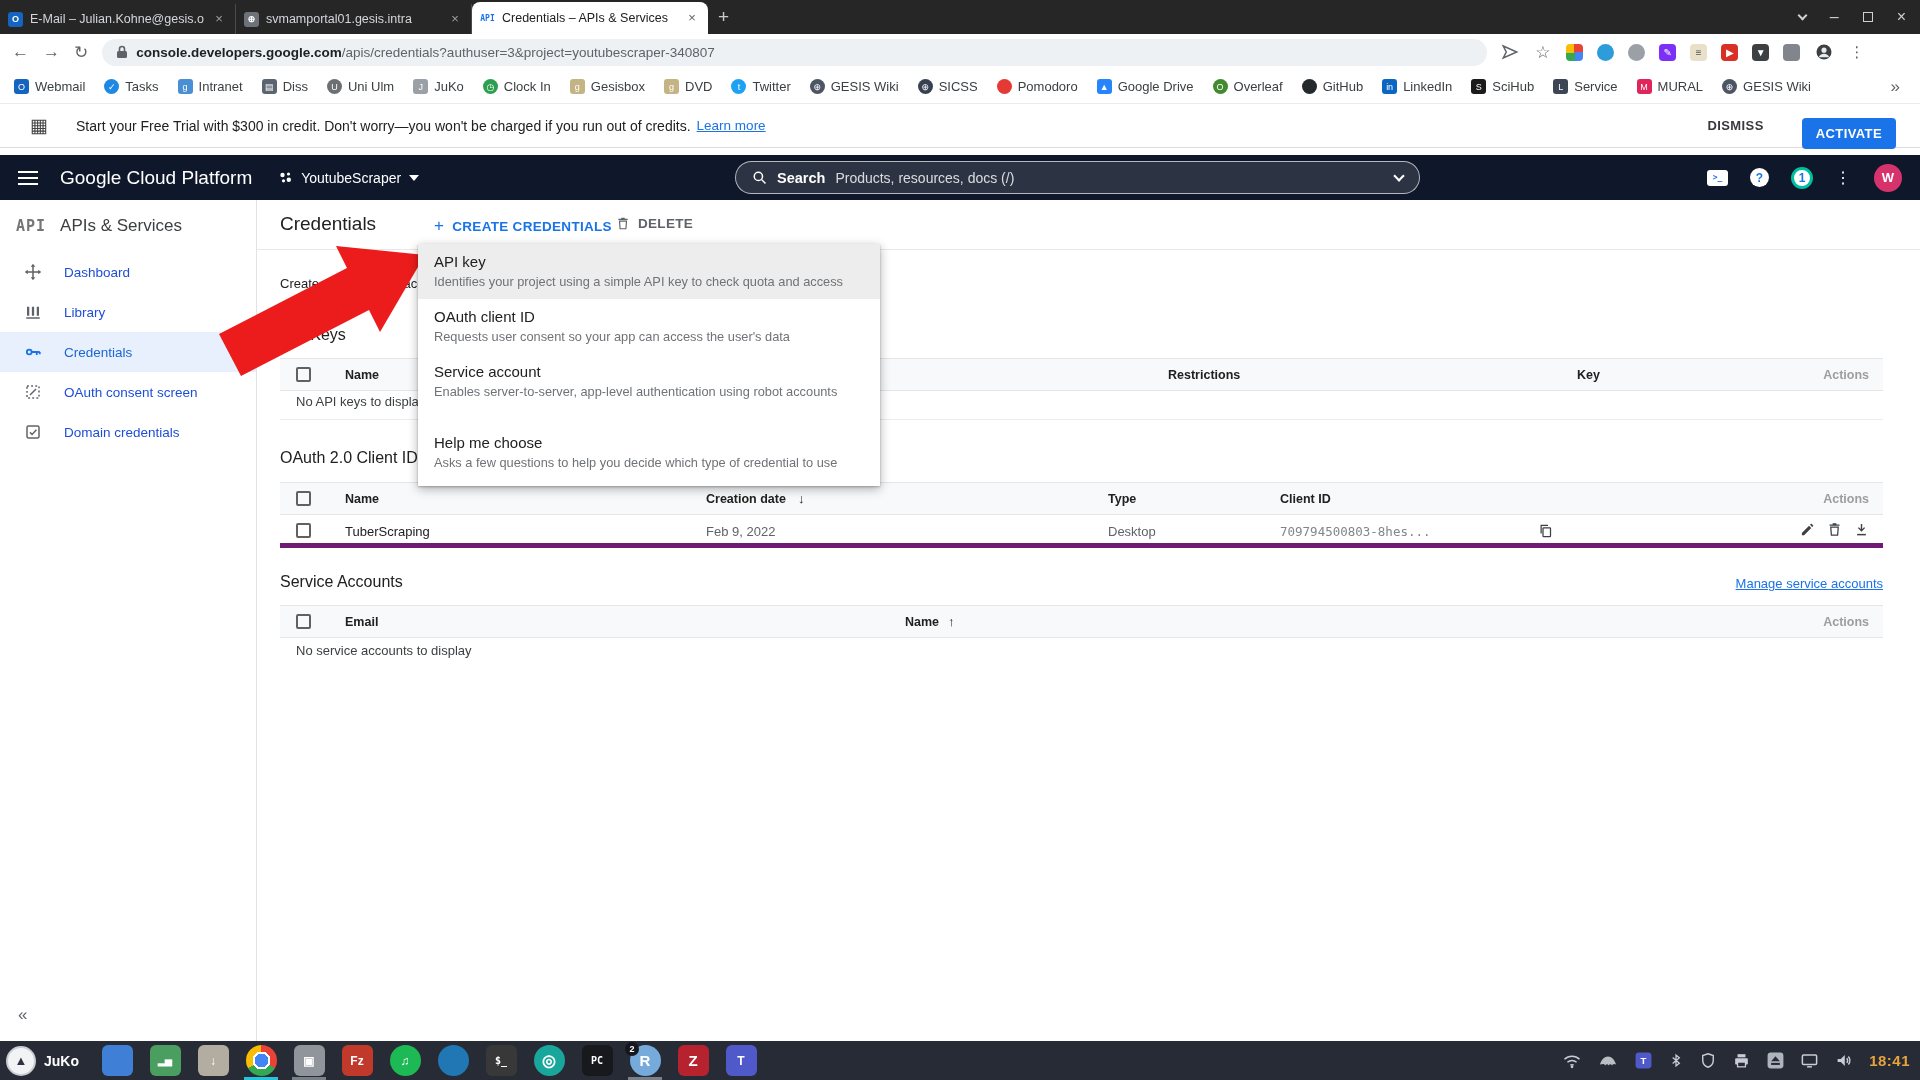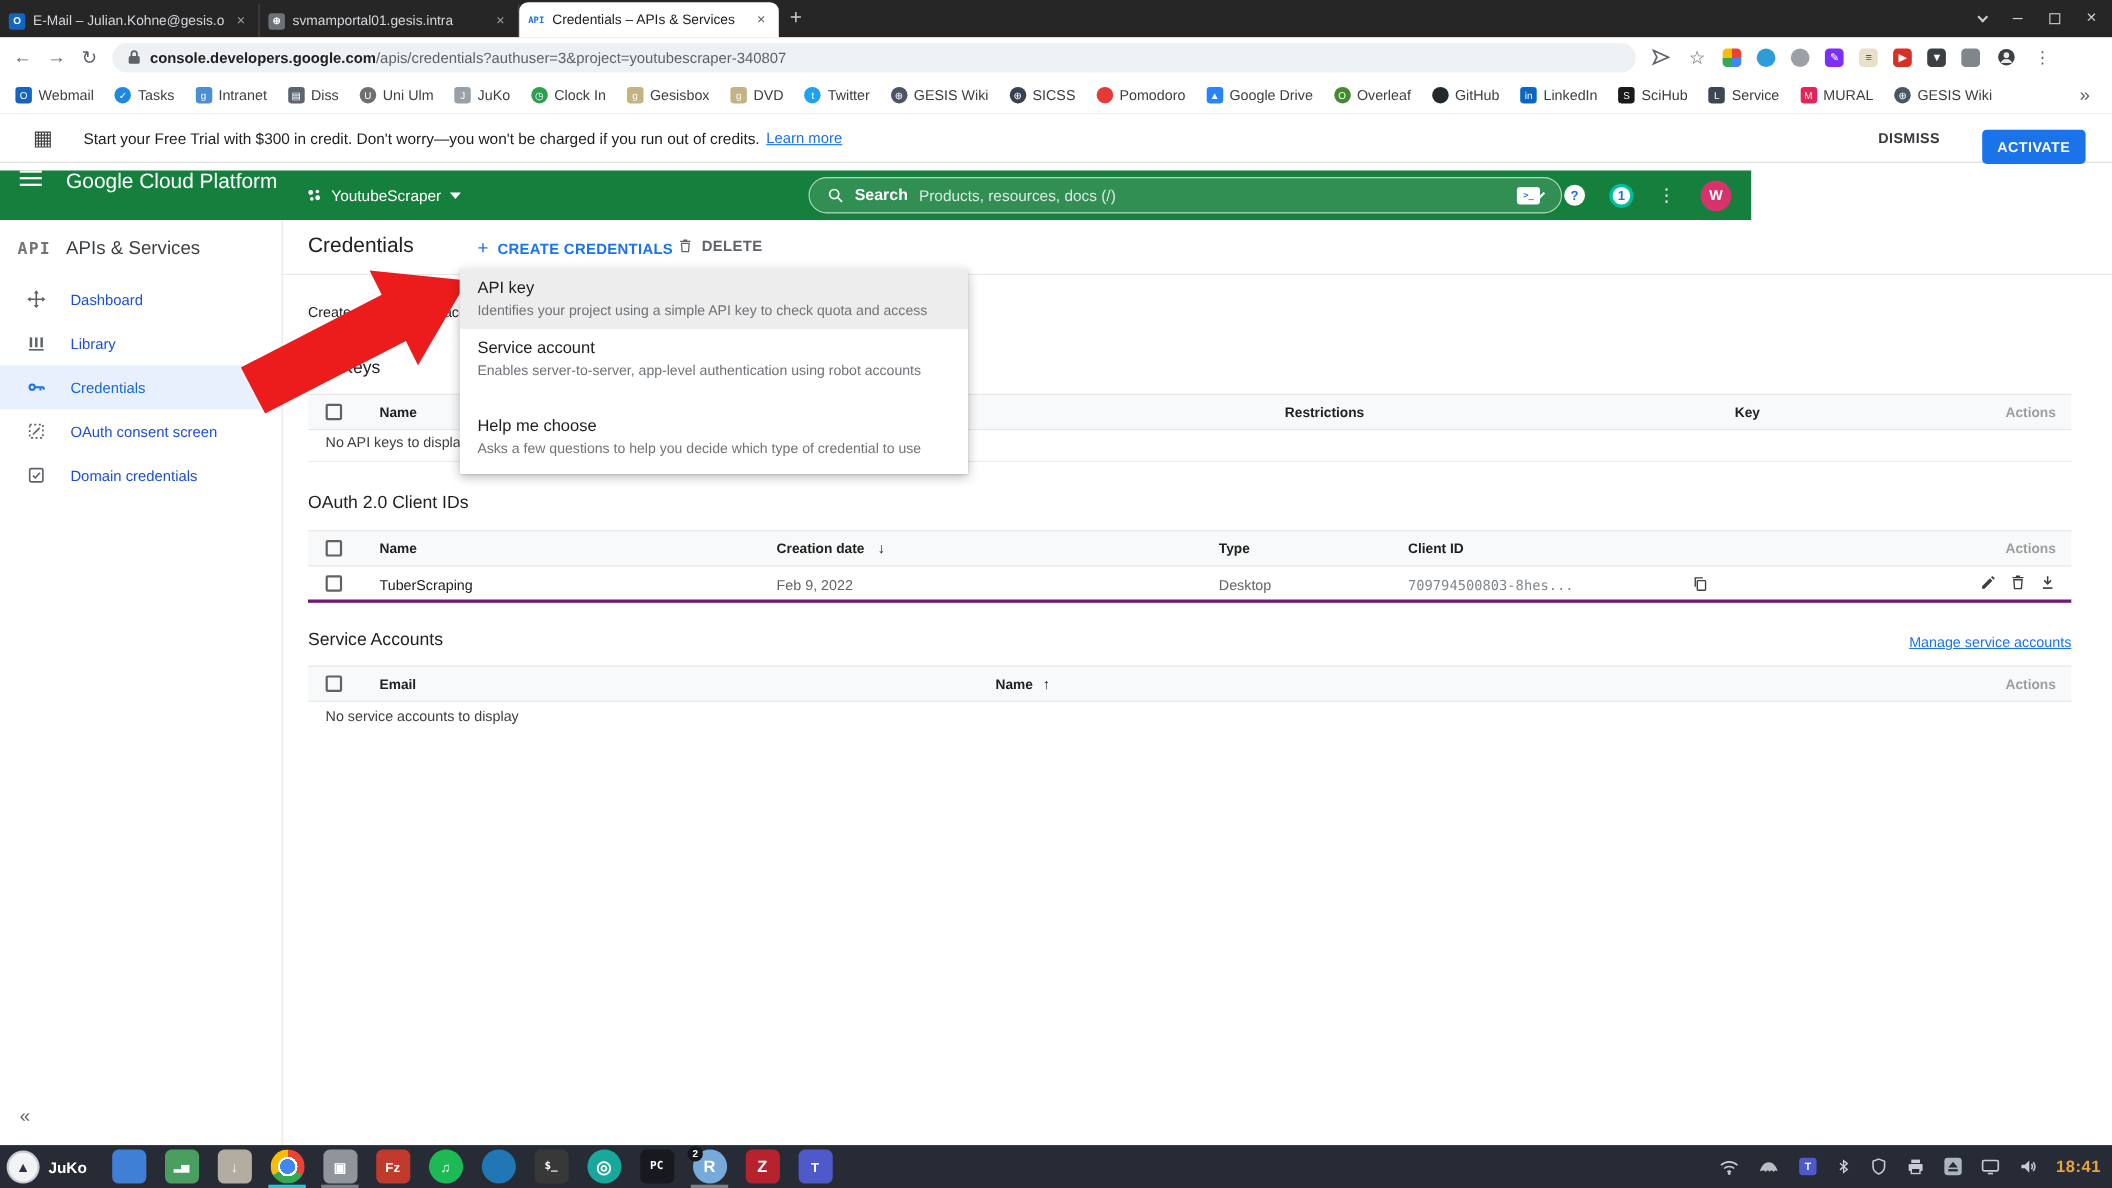--- a/index.html
+++ b/index.html
@@ -34,21 +34,21 @@
   .bm.rnd .bmico{border-radius:50%}
   .bmmore{margin-left:auto;color:#5f6368;font-size:17px;padding-right:6px}
   
   .banner{position:absolute;left:0;top:104px;width:1920px;height:44px;background:#fff;border-bottom:1px solid #dcdcdc;display:flex;align-items:center}
   .bannergrid{margin-left:30px;font-size:19px;color:#424242}
   .bannertxt{margin-left:28px;font-size:14px;color:#202124}
   .blink{color:#1a73e8;text-decoration:underline;margin-left:6px;font-size:13.5px}
   .dismiss{margin-left:auto;font-size:13px;font-weight:bold;color:#37393d;letter-spacing:.4px}
   .activate{margin:16px 24px 0 38px;background:#1a73e8;color:#fff;font-size:13px;font-weight:bold;letter-spacing:.4px;padding:8px 14px;border-radius:4px;border:none}
   
-  .gcphead{position:absolute;left:0;top:155px;width:1592px;height:45px;background:#15803d;display:flex;color:#fff}
+  .gcphead{position:absolute;left:0;top:155px;width:1920px;height:45px;background:#0f172a;display:flex;align-items:center;color:#fff}
   .burger{width:20px;margin-left:18px;display:flex;flex-direction:column;gap:4px}
   .burger i{height:2px;background:#fff;display:block}
   .gcptitle{font-size:19px;margin-left:22px;font-weight:normal;white-space:nowrap}
   .projsel{display:flex;align-items:center;gap:8px;margin-left:26px;font-size:14px}
   .wchev{width:0;height:0;border-left:5px solid transparent;border-right:5px solid transparent;border-top:6px solid #fff}
   .searchbar{position:absolute;left:735px;top:6px;width:685px;height:33px;border:1px solid rgba(255,255,255,.65);background:rgba(255,255,255,.12);border-radius:17px;display:flex;align-items:center;padding:0 16px;gap:10px}
   .slabel{font-size:14.5px;font-weight:bold}
   .shint{font-size:14px;color:rgba(255,255,255,.82)}
   .sbchev{margin-left:auto;width:8px;height:8px;border-right:2px solid #fff;border-bottom:2px solid #fff;transform:rotate(45deg);margin-top:-4px}
   .hdicons{position:absolute;right:18px;top:0;height:45px;display:flex;align-items:center;gap:22px}
@@ -68,21 +68,21 @@
   .collapse{position:absolute;left:18px;bottom:16px;font-size:17px;color:#5f6368}
   
   .pgtitle{position:absolute;left:280px;top:213px;font-size:19px;color:#212121}
   .createbtn{position:absolute;left:434px;top:216px;display:flex;align-items:center;gap:8px;color:#1a73e8;font-size:13.5px;font-weight:bold;letter-spacing:.3px}
   .plus{font-size:17px;font-weight:normal}
   .delbtn{position:absolute;left:616px;top:216px;display:flex;align-items:center;gap:8px;color:#5f6368;font-size:13.5px;font-weight:bold;letter-spacing:.3px}
   .tbline{position:absolute;left:257px;top:249px;width:1663px;height:1px;background:#e8e8e8}
   .intro{position:absolute;left:280px;top:276px;font-size:13px;color:#202124}
   .sech{position:absolute;font-size:16px;color:#212121}
   .thead{position:absolute;left:280px;width:1603px;height:33px;background:#f8f9fa;border-top:1px solid #e5e5e5;border-bottom:1px solid #e5e5e5}
-  .trow{position:absolute;left:280px;width:1603px;height:33px;border-bottom:3px solid #701a75}
+  .trow{position:absolute;left:280px;width:1603px;height:33px;border-bottom:5px solid #701a75}
   .cb{position:absolute;left:16px;top:8px;width:15px;height:15px;border:2px solid #616161;border-radius:2px}
   .hcell{position:absolute;top:9px;font-size:12.5px;font-weight:bold;color:#212121;white-space:nowrap}
   .hcell.gray{color:#9e9e9e}
   .ccell{position:absolute;top:9px;font-size:13px;color:#202124;white-space:nowrap}
   .ccell.gray{color:#5f6368}
   .mono{font-family:"DejaVu Sans Mono",monospace;font-size:12.5px;color:#80868b}
   .emptytxt{position:absolute;font-size:13px;color:#3c4043}
   .mlink{position:absolute;font-size:13px;color:#1a73e8;text-decoration:underline}
   .sortar{font-weight:bold;font-size:13px;color:#202124}
   .rowicons{position:absolute;right:14px;top:7px;display:flex;gap:12px}
@@ -424,20 +424,24 @@
 <svg class="redarrow" width="240" height="160" viewBox="0 0 240 160">
   <polygon points="19,104 147,38 136,16 225,25 180,102 169,80 41,146" fill="#ec1c1c"></polygon>
 </svg>
 
 <div class="ddmenu">
   <div class="dditem hov">
     <div class="ddt">API key</div>
     <div class="ddd">Identifies your project using a simple API key to check quota and access</div>
   </div>
   <div class="dditem">
+    <div class="ddt">OAuth client ID</div>
+    <div class="ddd">Requests user consent so your app can access the user's data</div>
+  </div>
+  <div class="dditem">
     <div class="ddt">Service account</div>
     <div class="ddd">Enables server-to-server, app-level authentication using robot accounts</div>
   </div>
   <div class="dditem gap">
     <div class="ddt">Help me choose</div>
     <div class="ddd">Asks a few questions to help you decide which type of credential to use</div>
   </div>
 </div>
 
 <div class="taskbar">

